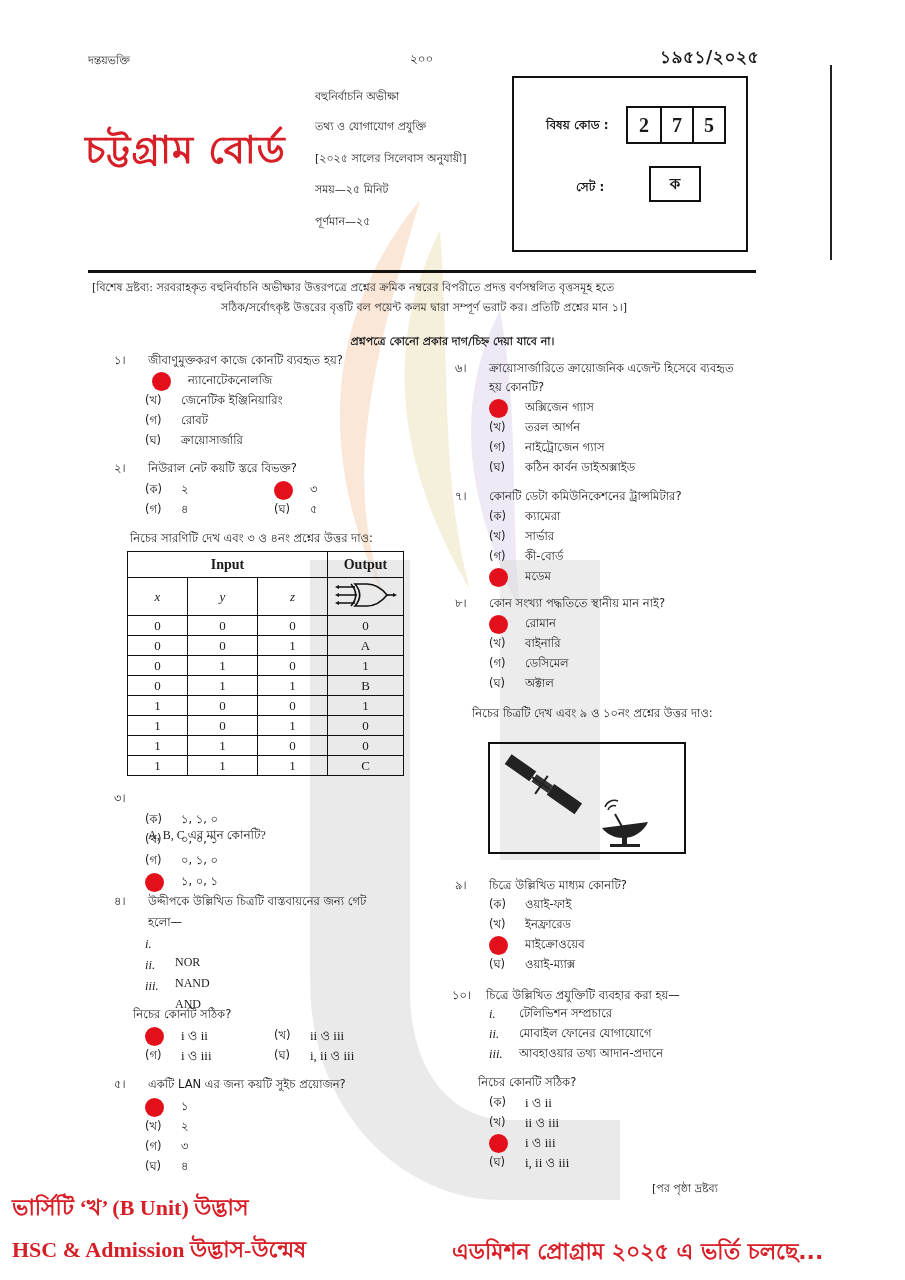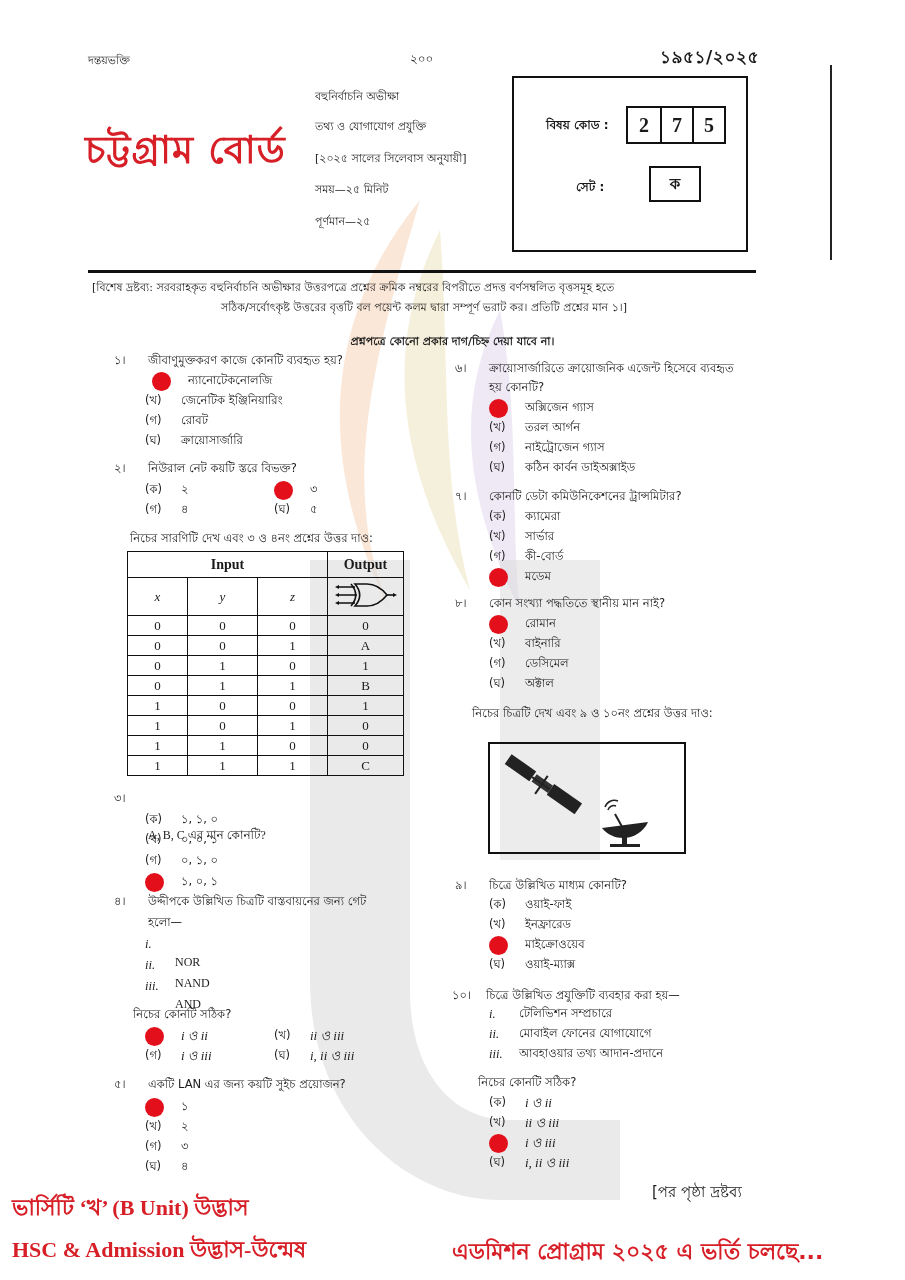--- a/index.html
+++ b/index.html
@@ -35,30 +35,30 @@
   .warn { left: 0; top: 333px; width: 905px; text-align: center; font-size: 11px; font-weight: bold; }
 
   .q { position: absolute; font-size: 11.5px; }
   .qnum { position: absolute; left: 0; top: 0; width: 30px; }
   .qtext { position: absolute; left: 34px; top: 0; white-space: nowrap; }
   .opt { position: absolute; height: 20px; display: flex; align-items: center; font-size: 11.5px; white-space: nowrap; }
   .opt .lab { width: 36px; display: inline-block; }
   .dot { width: 19px; height: 19px; border-radius: 50%; background: #e3101b; display: inline-block; margin-right: 17px; }
   .roman { font-family: "Liberation Serif", serif; font-style: italic; width: 30px; display: inline-block; font-size: 12.5px; }
   .eng { font-family: "Liberation Serif", serif; font-size: 12px; margin-top: 36px; }
-  .it { font-family: "Liberation Serif", serif; font-style: italic; font-size: 13px; }
+  .it { font-family: "Liberation Serif", serif; font-size: 13px; }
 
   table.tt { position: absolute; left: 127px; top: 551px; border-collapse: collapse; font-family: "Liberation Serif", serif; font-size: 13px; }
   table.tt td, table.tt th { border: 1.5px solid #111; text-align: center; height: 20px; padding: 0; }
   table.tt th { font-weight: bold; height: 26px; font-size: 14px; }
   table.tt td.var { font-style: italic; height: 38px; }
 
   .fig-box { left: 488px; top: 742px; width: 198px; height: 112px; border: 2px solid #111; background: transparent; }
 
-  .cont { left: 652px; top: 1180px; font-size: 15px; }
+  .cont { left: 652px; top: 1180px; font-size: 11px; }
 
   .promo1 { left: 12px; top: 1190px; font-size: 22px; font-weight: bold; color: #d71f27; font-family: "Liberation Serif", serif; }
   .promo2 { left: 12px; top: 1232px; font-size: 22px; font-weight: bold; color: #d71f27; font-family: "Liberation Serif", serif; text-align: right; }
   .promo3 { left: 452px; top: 1234px; font-size: 22px; font-weight: bold; color: #d71f27; }
 </style>
 </head>
 <body>
 
 <svg class="wm wm-flame" viewBox="0 0 300 500">
   <path d="M150 10 C 60 120, 40 260, 120 420 C 70 300, 100 180, 150 10 Z" fill="#f3c9a8" opacity="0.45"></path>

